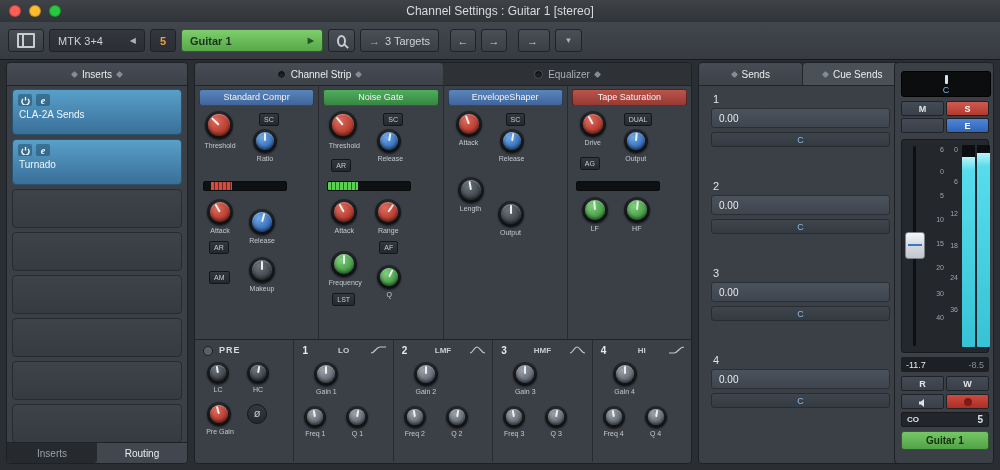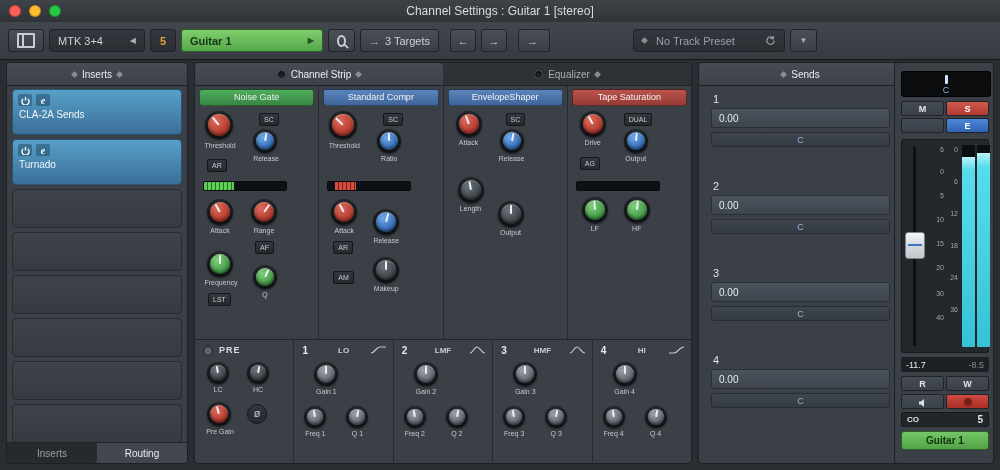--- a/index.html
+++ b/index.html
@@ -151,28 +151,20 @@
   <div class="tbtn">
     <span class="arr" style="font-size:11px">→</span>
     <span>3 Targets</span>
   </div>
   <div class="tbtn" style="width:26px;margin-left:6px">←</div>
   <div class="tbtn" style="width:26px">→</div>
   <div class="tbtn" style="width:32px;margin-left:6px">
     <span>→</span>
       <span class="jumpbar"></span>
   </div>
-  <div class="tbtn tfield preset">
-    <span class="dia"></span>
-    <span style="flex:1;text-align:left;padding-left:4px">No Track Preset</span>
-    <svg width="11" height="11" viewBox="0 0 12 12">
-        <path d="M10 6a4 4 0 1 1-1.2-2.8" fill="none" stroke="#9aa0a8" stroke-width="1.3"></path>
-        <path d="M9 1v3H6" fill="none" stroke="#9aa0a8" stroke-width="1.3"></path>
-      </svg>
-  </div>
   <div class="tbtn" style="width:27px">
       <span class="arr">▼</span>
     </div>
 </div>
 
 <div class="panel p-inserts">
   <div class="tabbar">
     <div class="tab sel" style="flex:1.1">
       <span class="dia"></span>
       <span>Inserts</span>
@@ -227,20 +219,60 @@
     <div class="tab" style="flex:1">
       <span class="led"></span>
       <span>Equalizer</span>
       <span class="dia"></span>
     </div>
   </div>
 
   <div class="modules">
 
     <div class="mod">
+      <div class="mhead mh-blue">Standard Compr</div>
+      <div class="knob" style="left:10px;top:26px;width:28px;height:28px">
+          <div class="cap c-red">
+            <i class="ptr" style="transform:rotate(-45deg)"></i>
+          </div>
+        </div>
+      <div class="mbtn" style="left:64px;top:28px">SC</div>
+      <div class="knob" style="left:58px;top:44px;width:24px;height:24px">
+          <div class="cap c-blue">
+            <i class="ptr" style="transform:rotate(0deg)"></i>
+          </div>
+        </div>
+      <div class="klab" style="left:0;top:57px;width:50px">Threshold</div>
+      <div class="klab" style="left:48px;top:70px;width:44px">Ratio</div>
+      <div class="hmeter" style="left:8px;top:96px;width:82px">
+          <div class="hfill hf-red" style="margin-left:8%;width:26%"></div>
+        </div>
+      <div class="knob" style="left:12px;top:114px;width:26px;height:26px">
+          <div class="cap c-red">
+            <i class="ptr" style="transform:rotate(-30deg)"></i>
+          </div>
+        </div>
+      <div class="klab" style="left:2px;top:142px;width:46px">Attack</div>
+      <div class="mbtn" style="left:14px;top:156px">AR</div>
+      <div class="knob" style="left:54px;top:124px;width:26px;height:26px">
+          <div class="cap c-blue">
+            <i class="ptr" style="transform:rotate(15deg)"></i>
+          </div>
+        </div>
+      <div class="klab" style="left:44px;top:152px;width:46px">Release</div>
+      <div class="mbtn" style="left:14px;top:186px">AM</div>
+      <div class="knob" style="left:54px;top:172px;width:26px;height:26px">
+          <div class="cap c-dark">
+            <i class="ptr" style="transform:rotate(0deg)"></i>
+          </div>
+        </div>
+      <div class="klab" style="left:44px;top:200px;width:46px">Makeup</div>
+    </div>
+
+    <div class="mod">
       <div class="mhead mh-green">Noise Gate</div>
       <div class="knob" style="left:10px;top:26px;width:28px;height:28px">
           <div class="cap c-red">
             <i class="ptr" style="transform:rotate(-40deg)"></i>
           </div>
         </div>
       <div class="mbtn" style="left:64px;top:28px">SC</div>
       <div class="knob" style="left:58px;top:44px;width:24px;height:24px">
           <div class="cap c-blue">
             <i class="ptr" style="transform:rotate(10deg)"></i>
@@ -271,60 +303,20 @@
           </div>
         </div>
       <div class="klab" style="left:0;top:194px;width:52px">Frequency</div>
       <div class="mbtn" style="left:13px;top:208px">LST</div>
       <div class="knob" style="left:58px;top:180px;width:24px;height:24px">
           <div class="cap c-green">
             <i class="ptr" style="transform:rotate(25deg)"></i>
           </div>
         </div>
       <div class="klab" style="left:52px;top:206px;width:36px">Q</div>
-    </div>
-
-    <div class="mod">
-      <div class="mhead mh-blue">Standard Compr</div>
-      <div class="knob" style="left:10px;top:26px;width:28px;height:28px">
-          <div class="cap c-red">
-            <i class="ptr" style="transform:rotate(-45deg)"></i>
-          </div>
-        </div>
-      <div class="mbtn" style="left:64px;top:28px">SC</div>
-      <div class="knob" style="left:58px;top:44px;width:24px;height:24px">
-          <div class="cap c-blue">
-            <i class="ptr" style="transform:rotate(0deg)"></i>
-          </div>
-        </div>
-      <div class="klab" style="left:0;top:57px;width:50px">Threshold</div>
-      <div class="klab" style="left:48px;top:70px;width:44px">Ratio</div>
-      <div class="hmeter" style="left:8px;top:96px;width:82px">
-          <div class="hfill hf-red" style="margin-left:8%;width:26%"></div>
-        </div>
-      <div class="knob" style="left:12px;top:114px;width:26px;height:26px">
-          <div class="cap c-red">
-            <i class="ptr" style="transform:rotate(-30deg)"></i>
-          </div>
-        </div>
-      <div class="klab" style="left:2px;top:142px;width:46px">Attack</div>
-      <div class="mbtn" style="left:14px;top:156px">AR</div>
-      <div class="knob" style="left:54px;top:124px;width:26px;height:26px">
-          <div class="cap c-blue">
-            <i class="ptr" style="transform:rotate(15deg)"></i>
-          </div>
-        </div>
-      <div class="klab" style="left:44px;top:152px;width:46px">Release</div>
-      <div class="mbtn" style="left:14px;top:186px">AM</div>
-      <div class="knob" style="left:54px;top:172px;width:26px;height:26px">
-          <div class="cap c-dark">
-            <i class="ptr" style="transform:rotate(0deg)"></i>
-          </div>
-        </div>
-      <div class="klab" style="left:44px;top:200px;width:46px">Makeup</div>
     </div>
 
     <div class="mod">
       <div class="mhead mh-blue">EnvelopeShaper</div>
       <div class="knob" style="left:12px;top:26px;width:26px;height:26px">
           <div class="cap c-red">
             <i class="ptr" style="transform:rotate(-20deg)"></i>
           </div>
         </div>
       <div class="mbtn" style="left:62px;top:28px">SC</div>
@@ -511,20 +503,24 @@
       <div class="klab" style="left:44px;top:90px;width:38px">Q 4</div>
     </div>
   </div>
 </div>
 
 <div class="panel p-sends">
   <div class="tabbar">
     <div class="tab sel" style="flex:1.05">
       <span class="dia"></span>
       <span>Sends</span>
+    </div>
+    <div class="tab cue" style="flex:1">
+      <span class="dia"></span>
+      <span>Cue Sends</span>
     </div>
   </div>
 
   <div class="sendslot" style="top:30px">
     <div class="snum">1</div>
     <div class="sbar"><span>0.00</span></div>
     <div class="spanbar"><span>C</span></div>
   </div>
   <div class="sendslot" style="top:117px">
     <div class="snum">2</div>

